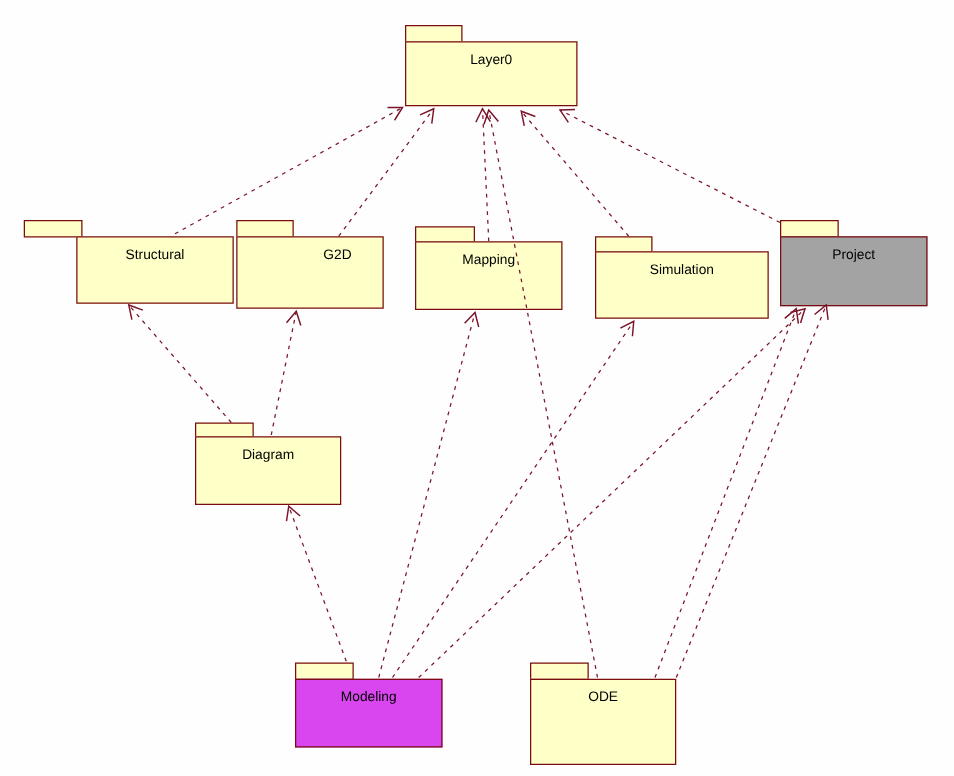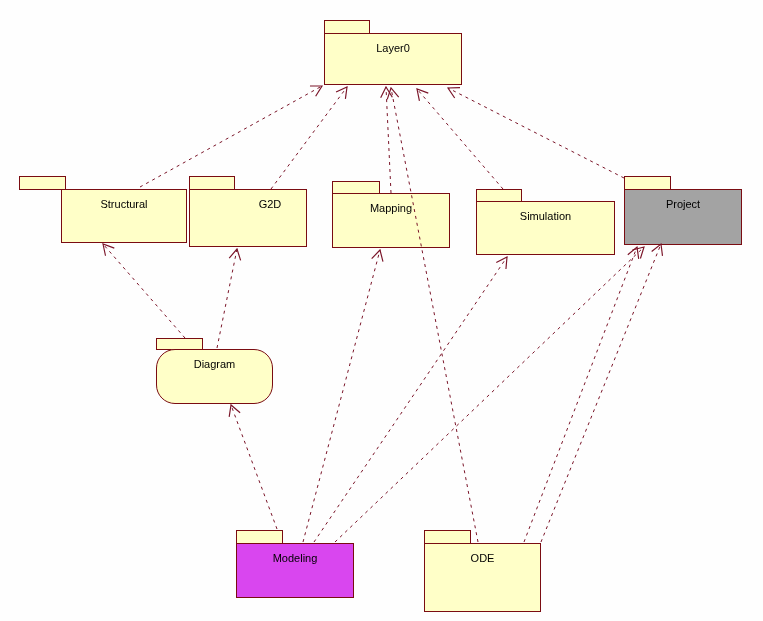--- a/index.html
+++ b/index.html
@@ -48,21 +48,21 @@
         </div>
       </div>
       <div class="pkg">
         <div class="tab" style="left: 624px; top: 176px; width: 47px; height: 14px; background: rgb(255, 255, 200); border-color: rgb(122, 12, 18);"></div>
         <div class="bodybox" style="left: 624px; top: 189px; width: 118px; height: 56px; background: #a3a3a3; border-color: rgb(122, 12, 18);">
           <span class="lbl" style="color: rgb(0, 0, 0);">Project</span>
         </div>
       </div>
       <div class="pkg">
         <div class="tab" style="left: 156px; top: 338px; width: 47px; height: 12px; background: rgb(255, 255, 200); border-color: rgb(122, 12, 18);"></div>
-        <div class="bodybox" style="left: 156px; top: 349px; width: 117px; height: 55px; background: rgb(255, 255, 200); border-color: rgb(122, 12, 18); border-radius: 19px;">
+        <div class="bodybox" style="left: 156px; top: 349px; width: 117px; height: 55px; background: rgb(255, 255, 200); border-color: rgb(122, 12, 18);">
           <span class="lbl" style="color: rgb(0, 0, 0);">Diagram</span>
         </div>
       </div>
       <div class="pkg">
         <div class="tab" style="left: 236px; top: 530px; width: 47px; height: 14px; background: rgb(255, 255, 200); border-color: rgb(122, 12, 18);"></div>
         <div class="bodybox" style="left: 236px; top: 543px; width: 118px; height: 55px; background: #d946ef; border-color: rgb(122, 12, 18);">
           <span class="lbl" style="color: rgb(0, 0, 0);">Modeling</span>
         </div>
       </div>
       <div class="pkg">

